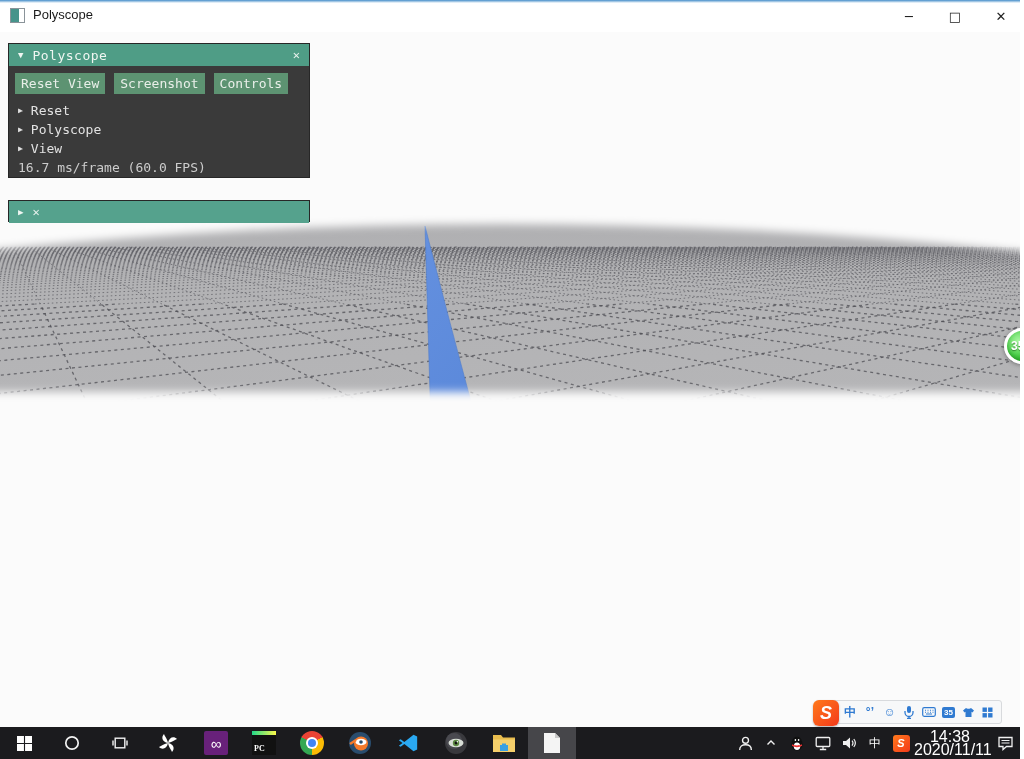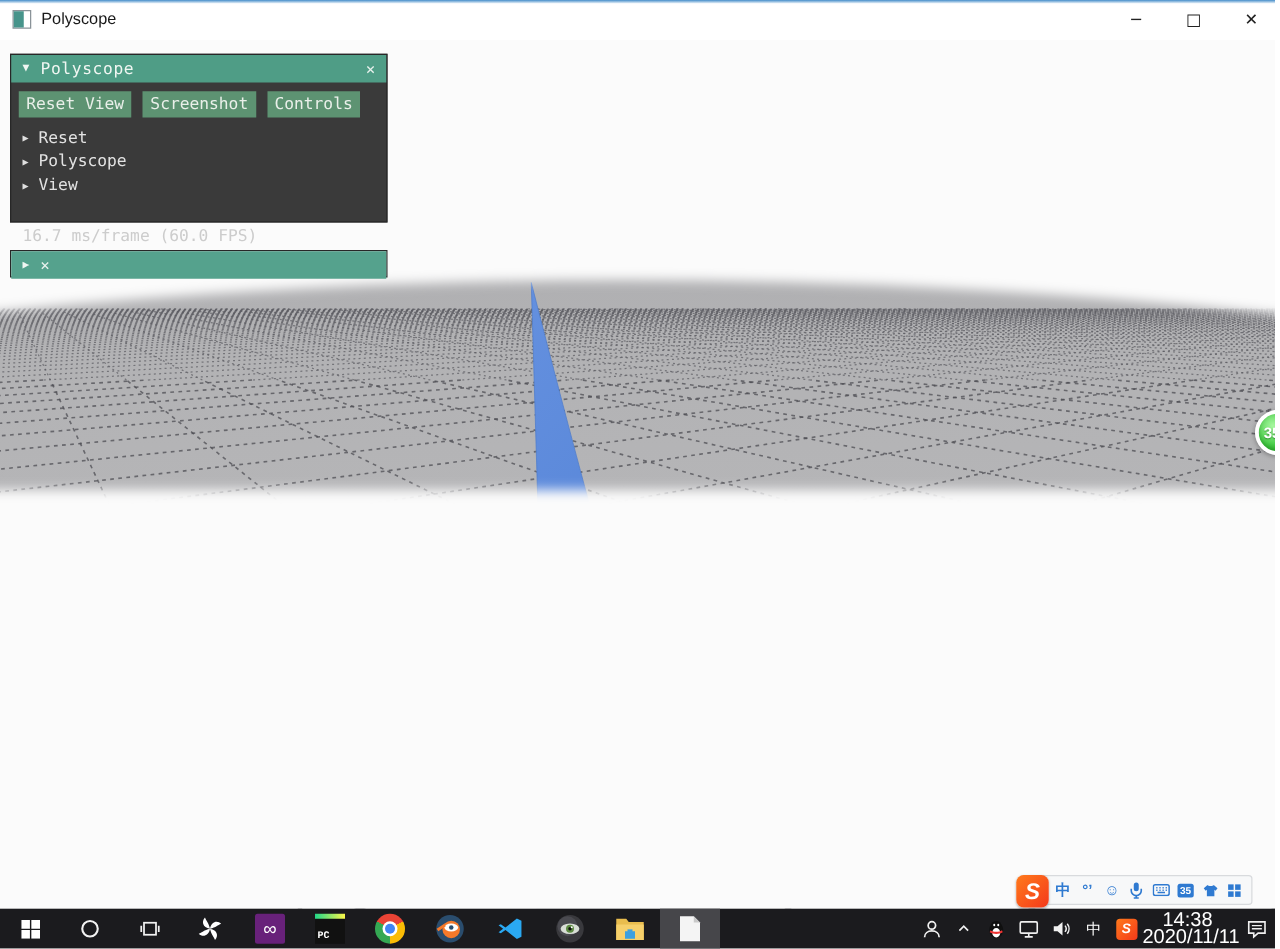--- a/index.html
+++ b/index.html
@@ -37,21 +37,21 @@
   #structures-panel .imgui-header { background:#55a28d; }
   .imgui-header .tri { font-size:9px; margin-right:9px; }
   .imgui-header .htitle { flex:1; letter-spacing:0.5px; }
   .imgui-header .hclose { font-size:12px; color:#e9f2ee; cursor:default; }
   .imgui-body { padding:7px 6px 0 6px; }
   .btn-row { display:flex; gap:9px; margin-bottom:7px; }
   .imgui-btn { background:#5d9372; border:none; color:#e9efe9; font-family:"DejaVu Sans Mono", monospace;
     font-size:13px; padding:3px 6px; cursor:default; }
   .tree-row { display:flex; align-items:center; height:19px; padding-left:3px; }
   .tree-row .tri { font-size:8px; margin-right:8px; color:#e0e0e0; }
-  .fps-text { height:19px; display:flex; align-items:center; padding-left:3px; color:#cccccc;margin-top:22px; }
+  .fps-text { height:19px; display:flex; align-items:center; padding-left:3px; color:#cccccc; }
 
   
   .sogou-bar { position:absolute; left:816px; top:700px; width:186px; height:24px; background:#f7f8f9;
     border:1px solid #d8dadd; border-radius:3px; display:flex; align-items:center; gap:5px; padding:0 6px 0 26px; z-index:30; }
   .sogou-logo { position:absolute; left:-4px; top:-1px; width:26px; height:26px; border-radius:6px;
     background:linear-gradient(135deg,#ff7a1c 0%, #f4391a 100%); color:#fff; font-weight:bold; font-style:italic;
     font-size:18px; display:flex; align-items:center; justify-content:center; box-shadow:0 1px 2px rgba(0,0,0,.3); }
   .sg-item { color:#2f7ad1; font-size:12px; font-weight:bold; display:flex; align-items:center; justify-content:center;
     width:16px; height:18px; }
   .sg-item svg { display:block; }
@@ -63,21 +63,21 @@
   .tb-app { width:48px; height:32px; display:flex; align-items:center; justify-content:center; }
   .tb-app.active { background:#46464a; }
   .tb-right { position:absolute; right:0; top:0; height:32px; display:flex; align-items:center; }
   .tray-ico { width:26px; height:32px; display:flex; align-items:center; justify-content:center; color:#fff; }
   .clock { width:72px; text-align:center; color:#fff; font-size:16px; line-height:13px; }
   .vs-box { width:24px; height:24px; background:#68217a; border-radius:2px; color:#fff; font-size:15px;
     display:flex; align-items:center; justify-content:center; }
   .pc-box { width:24px; height:24px; background:#111; position:relative; display:flex; align-items:flex-end; justify-content:flex-start; }
   .pc-box::before { content:""; position:absolute; left:0; top:0; width:100%; height:4px;
     background:linear-gradient(90deg,#21d789,#fcf84a); }
-  .pc-box span { color:#fff; font-size:8px; font-weight:bold; font-family:Liberation Mono, monospace; padding:0 0 2px 2px; }
+  .pc-box span { color:#fff; font-size:8px; font-weight:bold; font-family:Liberation Serif, serif; padding:0 0 2px 2px; }
   .chrome-ico { width:24px; height:24px; border-radius:50%; position:relative;
     background:conic-gradient(from -60deg, #ea4335 0 120deg, #fbbc05 120deg 240deg, #34a853 240deg 360deg); }
   .chrome-ico::before { content:""; position:absolute; left:6px; top:6px; width:12px; height:12px; border-radius:50%; background:#fff; }
   .chrome-ico::after { content:""; position:absolute; left:8px; top:8px; width:8px; height:8px; border-radius:50%; background:#4285f4; }
   .sogou-tray { width:17px; height:17px; border-radius:3px; background:linear-gradient(135deg,#ff7a1c,#f4391a);
     color:#fff; font-size:11px; font-weight:bold; font-style:italic; display:flex; align-items:center; justify-content:center; }
   .zh-mode { font-size:12px; color:#fff; }
   .watermark { position:absolute; left:735px; top:6px; font-size:17px; color:#a2a6ab; opacity:.78;
     letter-spacing:0px; z-index:6; pointer-events:none; white-space:nowrap; }
 </style>

